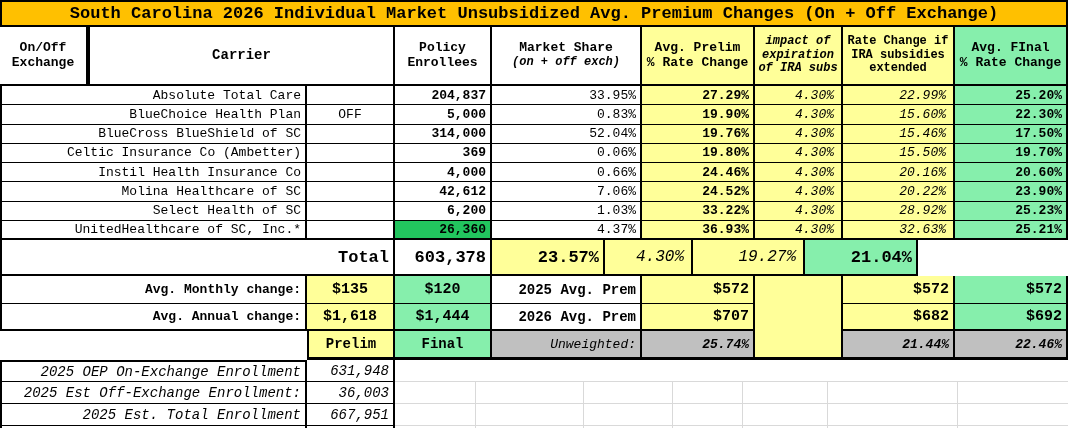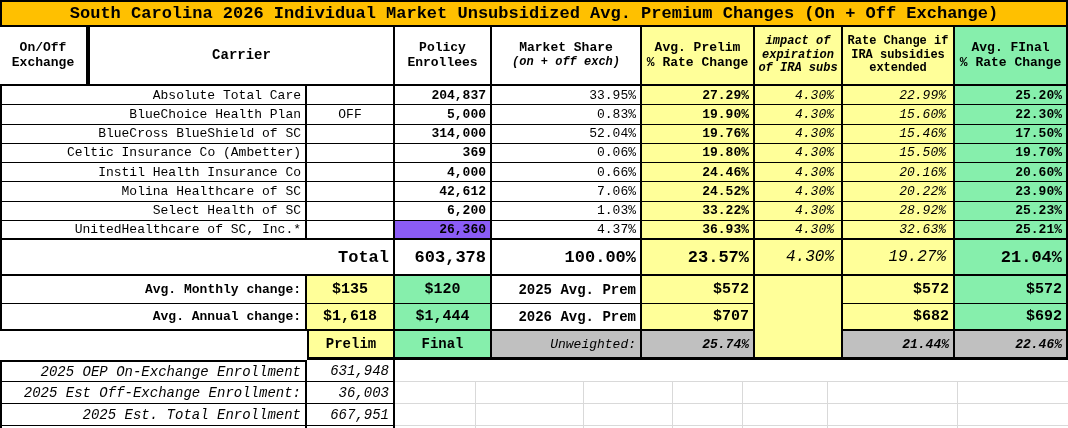--- a/index.html
+++ b/index.html
@@ -21,21 +21,21 @@
   .bb0{border-bottom:none !important}
   .bt2{border-top:2px solid #000}
   .nob{border:none !important;background:#fff}
   .ra{justify-content:flex-end;padding-right:4px;text-align:right}
   .ca{justify-content:center;text-align:center}
   .pr6{padding-right:7px}
   .b{font-weight:bold}.i{font-style:italic}
   .f12{font-size:12px}.f13{font-size:13px}.f14{font-size:14px}
   .f15{font-size:15px}.f16{font-size:16px}.f17{font-size:17px}
   .yellow{background:#FFFF99}.green{background:#86efac}
-  .gray{background:#C0C0C0}.cyan{background:#8b5cf6}
+  .gray{background:#C0C0C0}.cyan{background:#22c55e}
   .title-row{height:27px}
   .title-cell{
     box-sizing:border-box;width:1068px;height:100%;
     border:2px solid #000;background:#FFC000;
     display:flex;align-items:center;justify-content:center;
     font-weight:bold;font-size:17px;
   }
   .header-row{height:59px}
   .hdr{flex-direction:column;justify-content:center;align-items:center;
        text-align:center;line-height:1.15;font-weight:bold;}
@@ -172,21 +172,20 @@
         <div class="c w3 ra f13 bb2">4.37%</div>
         <div class="c w4 ra f13 b yellow bb2">36.93%</div>
         <div class="c w5 ra pr6 f13 i yellow bb2">4.30%</div>
         <div class="c w6 ra pr6 f13 i yellow bb2">32.63%</div>
         <div class="c w7 ra f13 b green bb2">25.21%</div>
       </div>
     </div>
   <div class="row total-row" id="total-row">
       <div class="c w01 ra b f17 bl bb2">Total</div>
       <div class="c w2 ra b f17 bb2">603,378</div>
-      <div class="c w3 ra b f17 bb2">100.00%</div>
       <div class="c w4 ra b f17 yellow bb2">23.57%</div>
       <div class="c w5 ra pr6 i f16 yellow bb2">4.30%</div>
       <div class="c w6 ra pr6 i f16 yellow bb2">19.27%</div>
       <div class="c w7 ra b f17 green bb2">21.04%</div>
     </div>
   <div id="summary-rows">
       <div class="row sum-row0">
         <div class="c w0 ra b f13 bl">Avg. Monthly change:</div>
         <div class="c w1 ca b f15 yellow">$135</div>
         <div class="c w2 ca b f15 green">$120</div>

